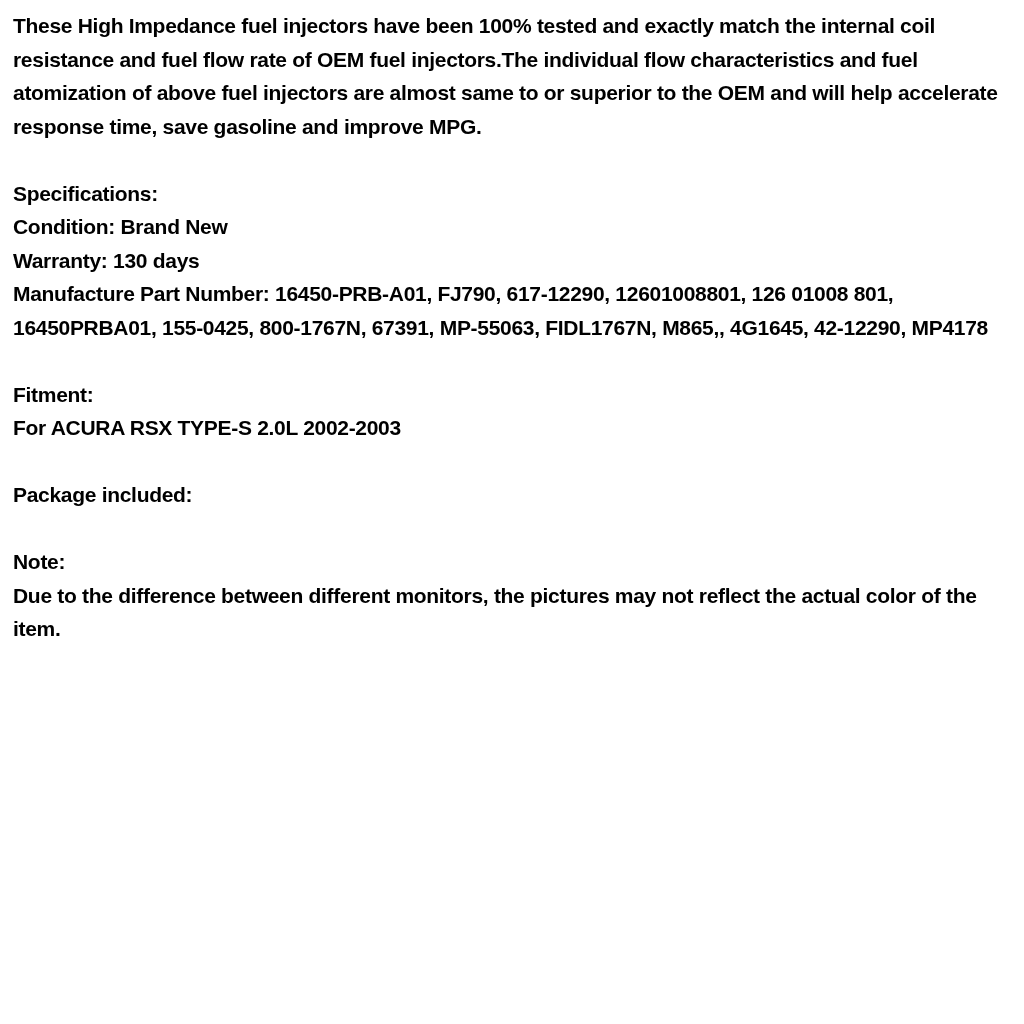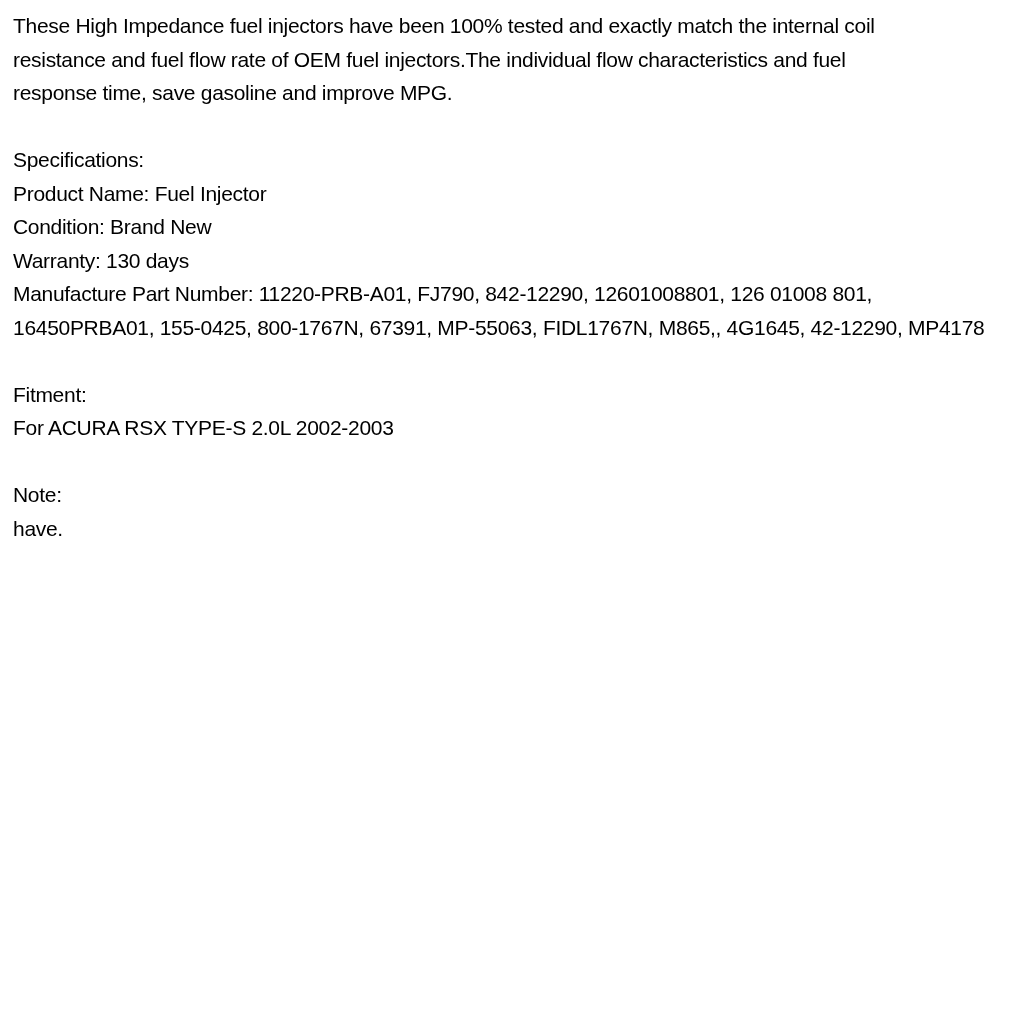--- a/index.html
+++ b/index.html
@@ -25,45 +25,47 @@
     margin: 0 0 33.5px 0;
   }
   .paragraph:last-child {
     margin-bottom: 6px;
   }
   .line {
     font-size: 21px;
     line-height: 33.5px;
     letter-spacing: -0.3px;
     white-space: nowrap;
-    font-weight: 400;
+    font-weight: 700;
   }
 </style>
 </head>
 <body>
 
 <div class="page">
   <div>
       <div class="paragraph">
         <div class="line">These High Impedance fuel injectors have been 100% tested and exactly match the internal coil</div>
         <div class="line">resistance and fuel flow rate of OEM fuel injectors.The individual flow characteristics and fuel</div>
+        <div class="line">atomization of above fuel injectors are almost same to or superior to the OEM and will help accelerate</div>
         <div class="line">response time, save gasoline and improve MPG.</div>
       </div>
       <div class="paragraph">
         <div class="line">Specifications:</div>
-        <div class="line">Product Name: Fuel Injector</div>
         <div class="line">Condition: Brand New</div>
         <div class="line">Warranty: 130 days</div>
-        <div class="line">Manufacture Part Number: 11220-PRB-A01, FJ790, 842-12290, 12601008801, 126 01008 801,</div>
+        <div class="line">Manufacture Part Number: 16450-PRB-A01, FJ790, 617-12290, 12601008801, 126 01008 801,</div>
         <div class="line">16450PRBA01, 155-0425, 800-1767N, 67391, MP-55063, FIDL1767N, M865,, 4G1645, 42-12290, MP4178</div>
       </div>
       <div class="paragraph">
         <div class="line">Fitment:</div>
         <div class="line">For ACURA RSX TYPE-S 2.0L 2002-2003</div>
       </div>
       <div class="paragraph">
+        <div class="line">Package included:</div>
       </div>
       <div class="paragraph">
         <div class="line">Note:</div>
-        <div class="line">have.</div>
+        <div class="line">Due to the difference between different monitors, the pictures may not reflect the actual color of the</div>
+        <div class="line">item.</div>
       </div>
     </div>
 </div>
 
 </body></html>

